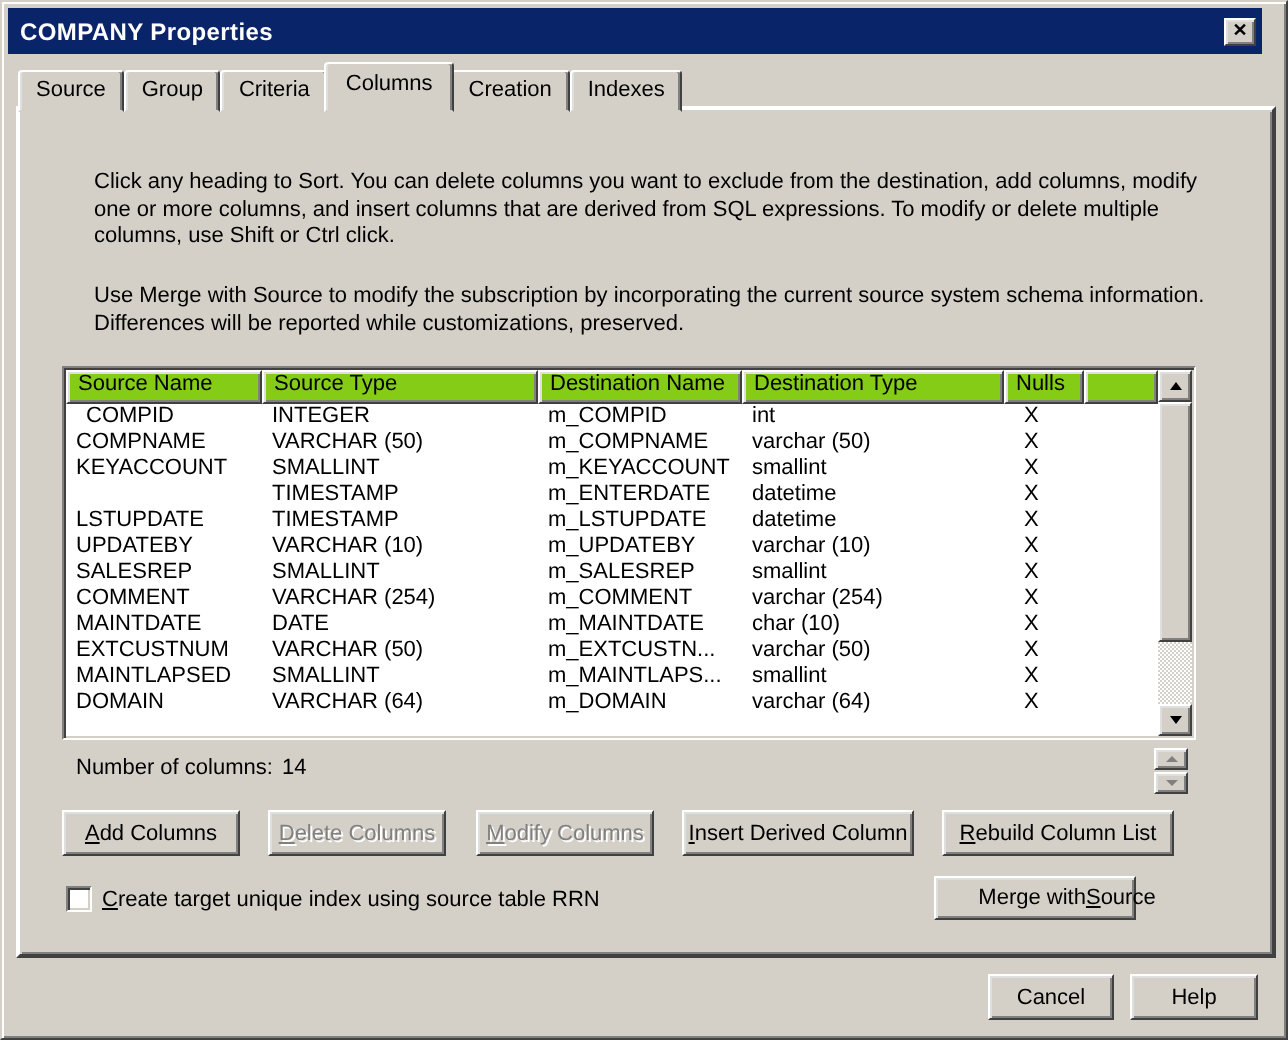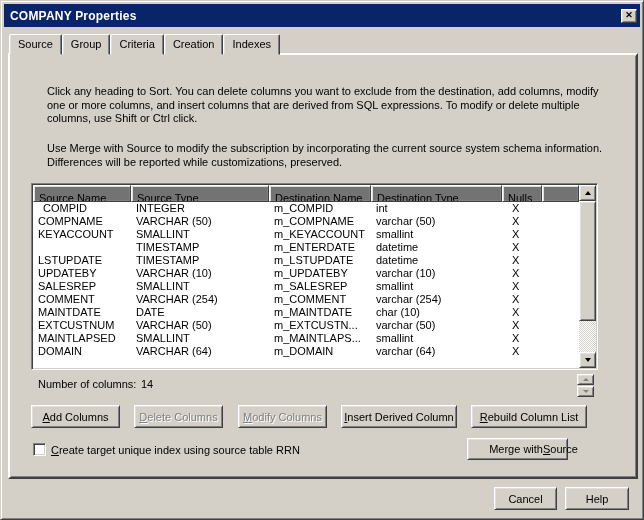--- a/index.html
+++ b/index.html
@@ -18,21 +18,21 @@
     border:1px solid; border-color:#ffffff #404040 #404040 #ffffff;
     box-shadow: inset 1px 1px 0 #dfdfdf, inset -1px -1px 0 #808080;
   }
   .sunken {
     background:#ffffff;
     border:1px solid; border-color:#808080 #ffffff #ffffff #808080;
     box-shadow: inset 1px 1px 0 #404040, inset -1px -1px 0 #d4d0c8;
   }
 
   .titlebar {
-    position:absolute; left:3px; top:3px; right:3px; height:23px;
+    position:absolute; left:3px; top:3px; right:12px; height:23px;
     background:#0a246a; display:flex; align-items:center; padding:0 3px 0 6px;
   }
   .title-text { color:#fff; font-weight:bold; font-size:12px; flex:1; letter-spacing:.2px; }
   .close-btn {
     width:16px; height:14px; font-size:9px; font-weight:bold; line-height:11px;
     display:flex; align-items:center; justify-content:center; cursor:default;
     font-family:"Liberation Sans",sans-serif; padding:0;
   }
 
   .tabstrip { position:absolute; left:8px; top:30px; display:flex; align-items:flex-end; z-index:3; }
@@ -57,22 +57,22 @@
 
   .para { left:37px; width:572px; line-height:13.5px; }
   .para-1 { top:30px; }
   .para-2 { top:87px; }
 
   
   .listview { left:21px; top:128px; width:567px; height:187px; padding:0; overflow:hidden; }
   .lv-inner { position:absolute; inset:1px; overflow:hidden; }
   .lv-header { display:flex; height:17px; }
   .lv-h {
-    height:17px; padding:6px 0 0 5px; font-size:11px; white-space:nowrap; overflow:hidden;
-    background:#737373;
+    height:17px; padding:0 0 0 5px; font-size:11px; white-space:nowrap; overflow:hidden;
+    background:#84cc16;
     border:1px solid; border-color:#ffffff #404040 #404040 #ffffff;
     box-shadow: inset 1px 1px 0 #dfdfdf, inset -1px -1px 0 #808080;
     flex:none;
   }
   .lv-rows { position:absolute; left:0; top:17px; right:17px; bottom:0; background:#fff; }
   .lv-row { display:flex; height:13px; }
   .lv-c { flex:none; padding:0 0 0 5px; line-height:13px; font-size:11px; white-space:nowrap; overflow:hidden; }
   .lv-c.nulls { padding-left:10px; }
 
   .lv-scrollbar { position:absolute; top:0; right:0; bottom:0; width:17px; background:#d4d0c8; }
@@ -131,20 +131,21 @@
     <span class="title-text">COMPANY Properties</span>
     <button class="close-btn raised">
       <span>✕</span>
     </button>
   </div>
 
   <div class="tabstrip" id="tabstrip">
       <div class="tab">Source</div>
       <div class="tab">Group</div>
       <div class="tab">Criteria</div>
+      <div class="tab active">Columns</div>
       <div class="tab">Creation</div>
       <div class="tab">Indexes</div>
     </div>
 
   <div class="tabpage">
 
     <div class="para para-2">Use Merge with Source to modify the subscription by incorporating the current source system schema information. Differences will be reported while customizations, preserved.</div>
     <div class="para para-1">Click any heading to Sort.  You can delete columns you want to exclude from the destination, add columns, modify one or more columns, and insert columns that are derived from SQL expressions.  To modify or delete multiple columns, use Shift or Ctrl click.</div>
 
     <div class="listview sunken">

